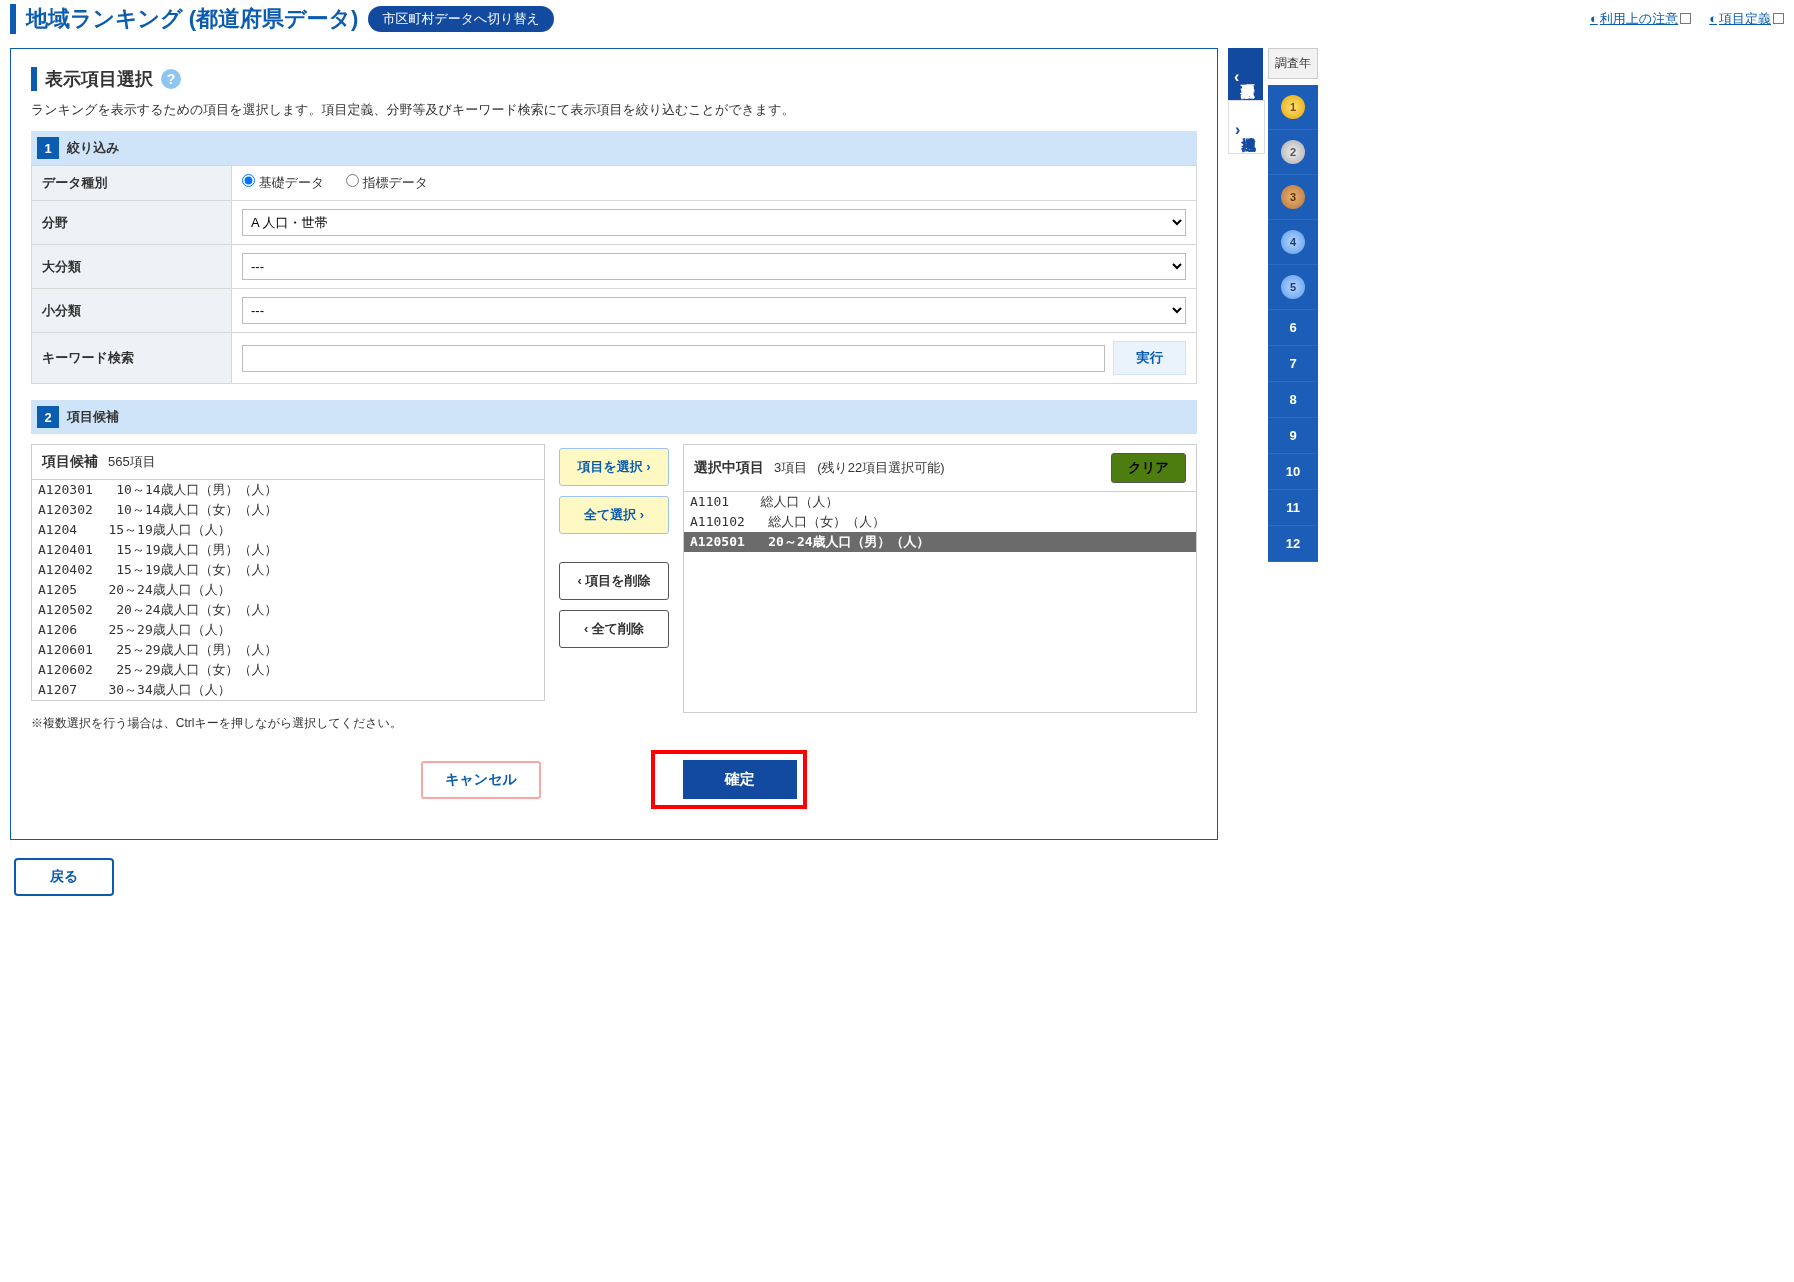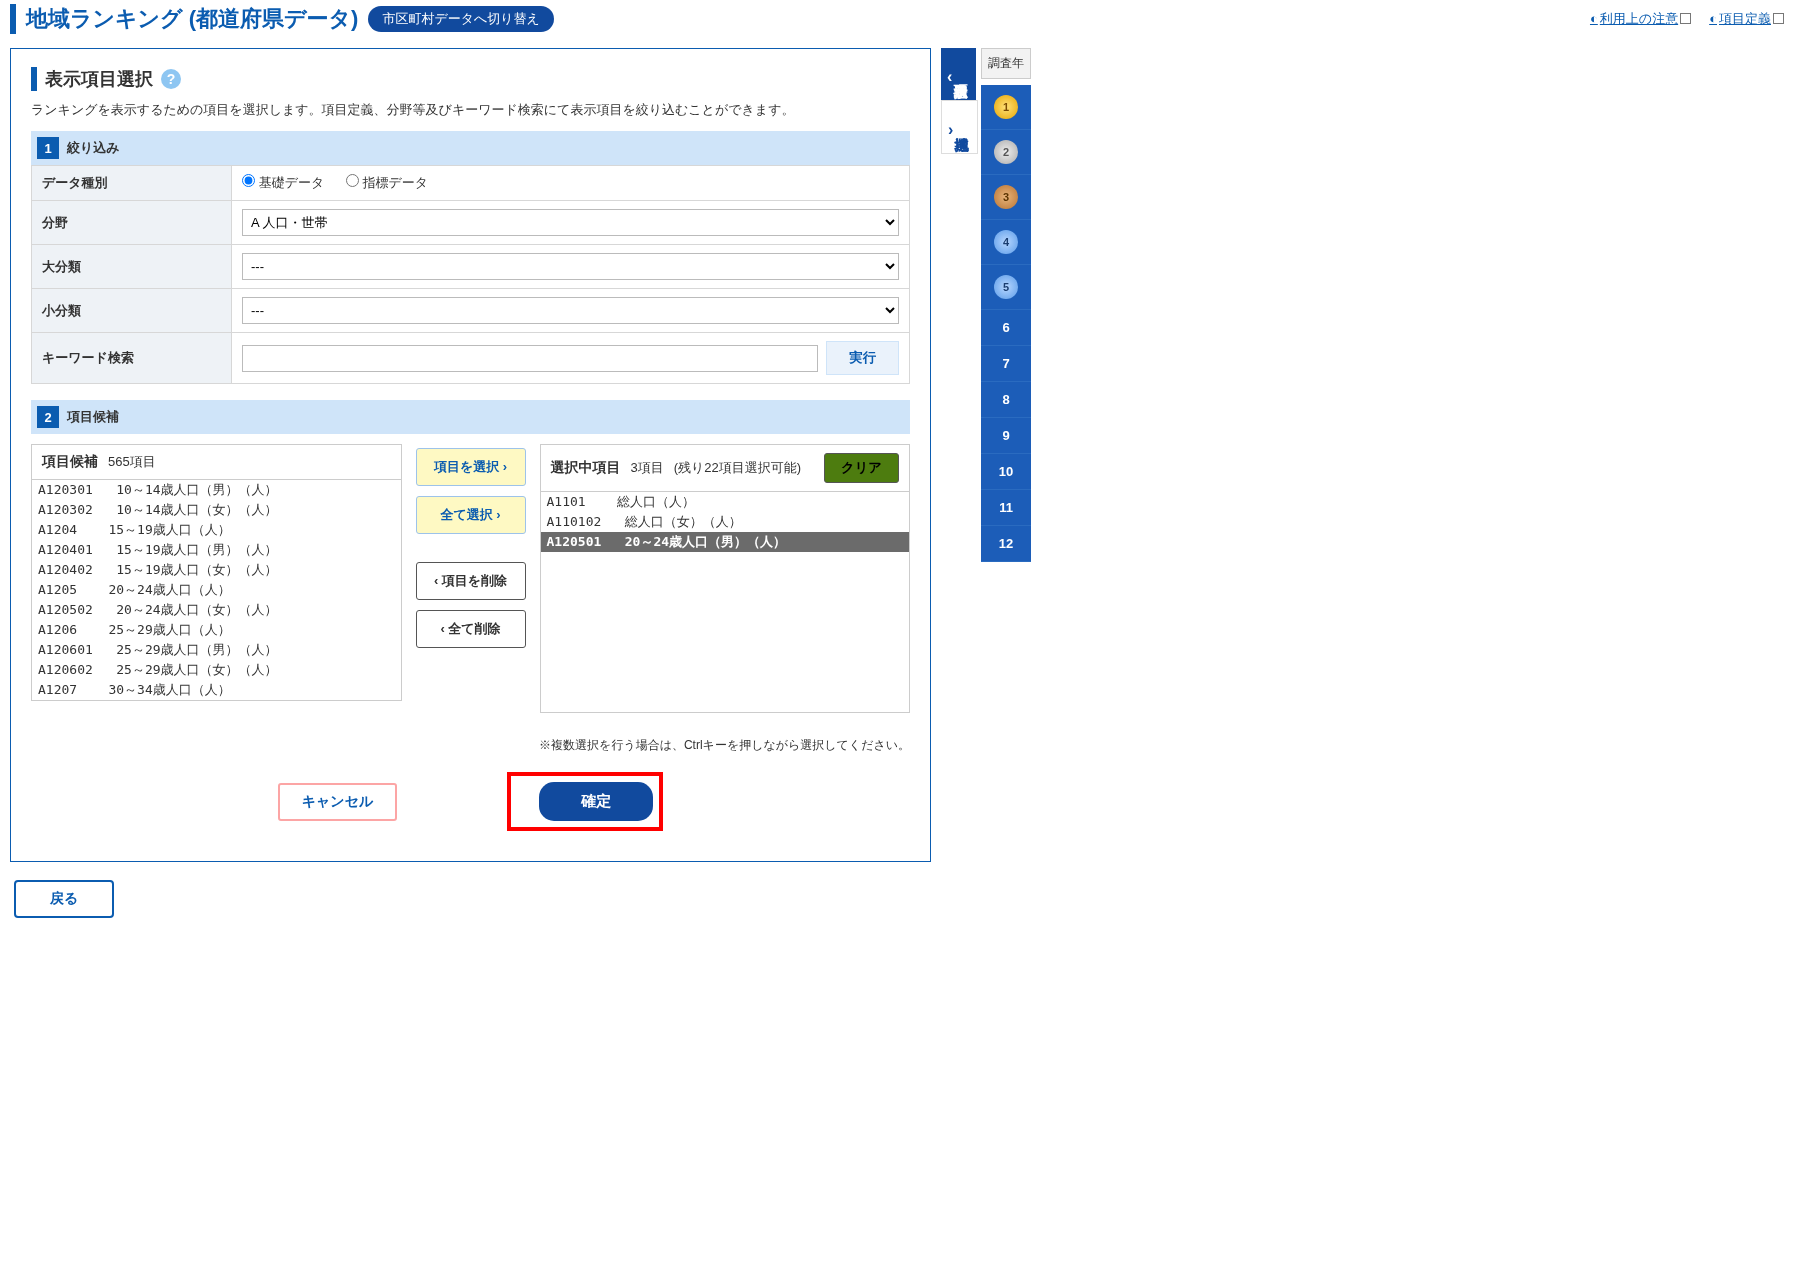--- a/index.html
+++ b/index.html
@@ -7,21 +7,21 @@
     
     .header-bar { display: flex; align-items: center; padding: 4px 10px; }
     .page-title { color: #0b5cb0; font-size: 22px; font-weight: bold; border-left: 6px solid #0b5cb0; padding-left: 10px; }
     .switch-btn { background: #114a9e; color: #fff; border-radius: 14px; padding: 4px 14px; margin-left: 10px; font-size: 13px; cursor: pointer; }
     .header-spacer { flex: 1; }
     .header-link { color: #0b5cb0; text-decoration: underline; margin-left: 18px; font-size: 13px; cursor: pointer; }
     .header-link::before { content: "◐"; color:#0b5cb0; margin-right:2px; }
     .popout-icon { display:inline-block; width:11px; height:11px; border:1px solid #777; margin-left:2px; position:relative; top:1px; }
 
     .main-wrap { display:flex; align-items:flex-start; }
-    .panel { border:1px solid #0b5cb0; margin:10px; padding:18px 20px 30px; width: 921px; position:relative; }
+    .panel { border:1px solid #0b5cb0; margin:10px; padding:18px 20px 30px; width: 1208px; position:relative; }
     
     .section-title-row { display:flex; align-items:center; margin-bottom:10px; }
     .section-title { font-size:18px; font-weight:bold; border-left:6px solid #0b5cb0; padding-left:8px; }
     .help-icon { display:inline-flex; align-items:center; justify-content:center; width:20px; height:20px; border-radius:50%; background:#8ec6f2; color:#fff; font-weight:bold; margin-left:8px; font-size:14px; }
     
     .desc { font-size:13px; margin-bottom:12px; }
     
     .step-header { background:#cfe4f9; padding:6px 6px; display:flex; align-items:center; font-weight:bold; margin-bottom:0; }
     .step-num { background:#0b5cb0; color:#fff; width:22px; height:22px; display:inline-flex; align-items:center; justify-content:center; margin-right:8px; font-size:13px; }
     
@@ -42,25 +42,25 @@
     .cand-header .spacer { flex:1; }
     .clear-btn { border:1px solid #555; background:#4d7c0f; padding:5px 16px; font-weight:bold; cursor:pointer; border-radius:3px; }
     .listbox { height:220px; overflow-y:scroll; font-family:monospace, sans-serif; font-size:13px; }
     .listbox .item { padding:1px 6px; white-space:pre; cursor:pointer; }
     .listbox .item.selected { background:#6b6b6b; color:#ffffff;font-weight:bold; }
     
     .mid-btns { display:flex; flex-direction:column; gap:10px; padding-top:4px; }
     .mid-btn { border:1px solid #9dc3ea; background:#fef9c3; color:#0b5cb0; padding:9px 10px; width:110px; font-weight:bold; text-align:center; cursor:pointer; border-radius:3px; font-size:13px; }
     .mid-btn.outline { background:#fff; border:1px solid #555; color:#333; }
     
-    .note { font-size:12px; margin-top:24px;text-align:right; }
+    .note { font-size:12px; margin-top:2px; }
     .action-row { display:flex; gap:110px; justify-content:center; margin-top:18px; align-items:center; }
     .cancel-btn { border:2px solid #fca5a5; background:#fff; color:#0b5cb0; padding:8px 22px; font-weight:bold; font-size:14px; border-radius:3px; cursor:pointer; }
     .confirm-wrap { border:4px solid #f00; padding:6px; }
-    .confirm-btn { background:#114a9e; color:#fff; border:none; padding:10px 42px; font-weight:bold; font-size:15px; cursor:pointer; border-radius:15px;margin-left:22px; }
+    .confirm-btn { background:#114a9e; color:#fff; border:none; padding:10px 42px; font-weight:bold; font-size:15px; cursor:pointer; border-radius:0;margin-left:22px; }
     
     .side-tabs { margin-top:10px; width:34px; }
     .side-tab { writing-mode:vertical-rl; text-orientation:upright; padding:14px 6px; font-weight:bold; font-size:14px; text-align:center; cursor:pointer; }
     .side-tab.active { background:#114a9e; color:#fff; }
     .side-tab.inactive { background:#fff; color:#114a9e; border:1px solid #ddd; }
     .side-tab .chev { writing-mode:horizontal-tb; display:block; margin-top:6px; font-size:16px; }
     
     .right-strip { margin-left:6px; margin-top:10px; width:50px; }
     .survey-tab { background:#f2f2f2; border:1px solid #ccc; padding:6px 4px; font-size:12px; text-align:center; margin-bottom:6px; }
     .rank-cell { color:#fff; text-align:center; padding:10px 0; font-weight:bold; font-size:13px; border-bottom:1px solid #2a6bc0; }

